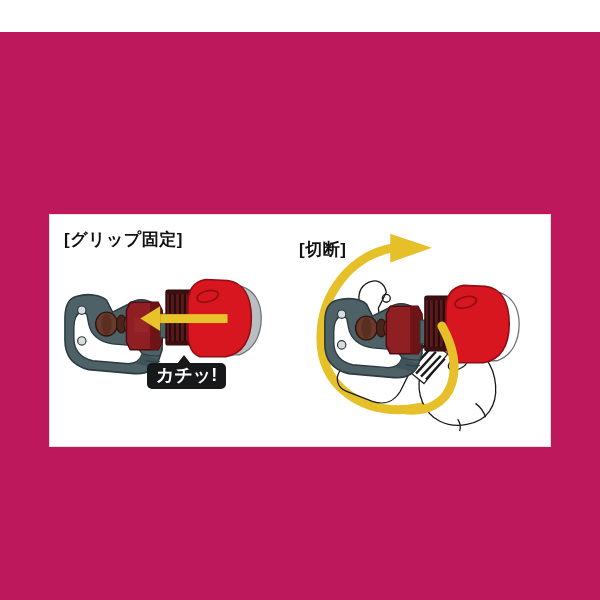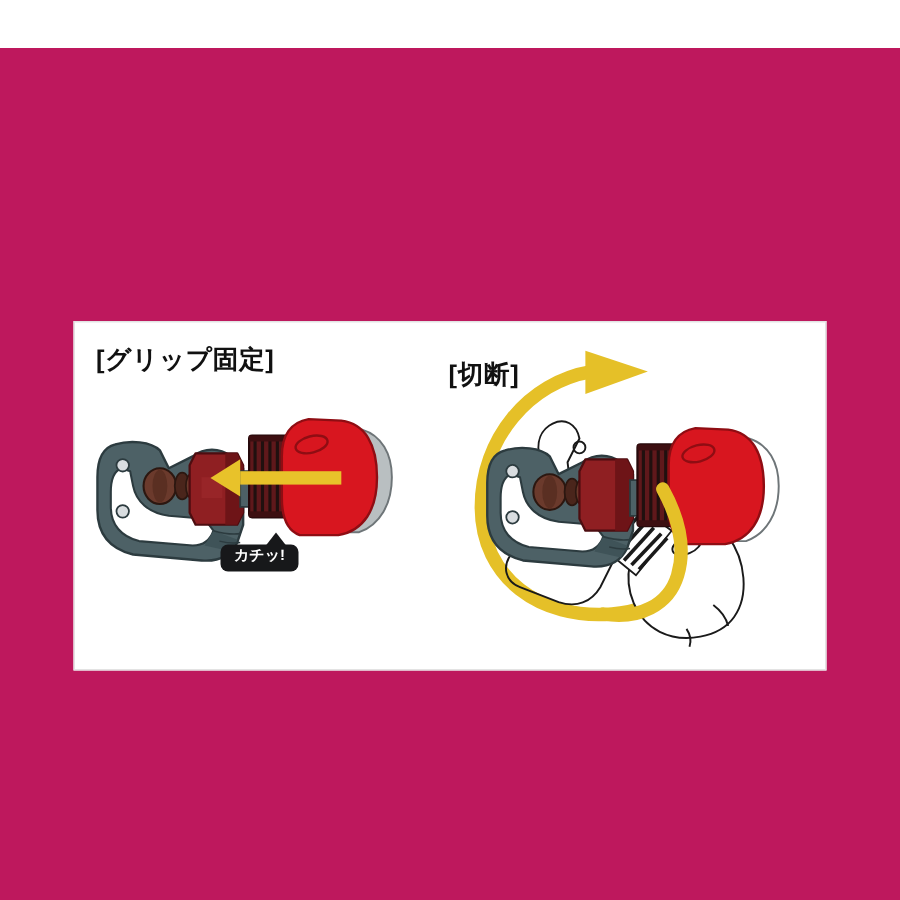--- a/index.html
+++ b/index.html
@@ -66,21 +66,21 @@
   #callout-katchi {
     position: absolute;
     left: 97px;
     top: 148px;
     background: #17181a;
     border-radius: 5px;
     padding: 3px 9px 4px 9px;
     color: #ffffff;
     font-family: "Liberation Sans", sans-serif;
     font-weight: bold;
-    font-size: 10px;
+    font-size: 18px;
     line-height: 1.05;
     white-space: nowrap;
   }
   #callout-katchi::after {
     content: "";
     position: absolute;
     top: -8px;
     left: 30px;
     width: 0;
     height: 0;

